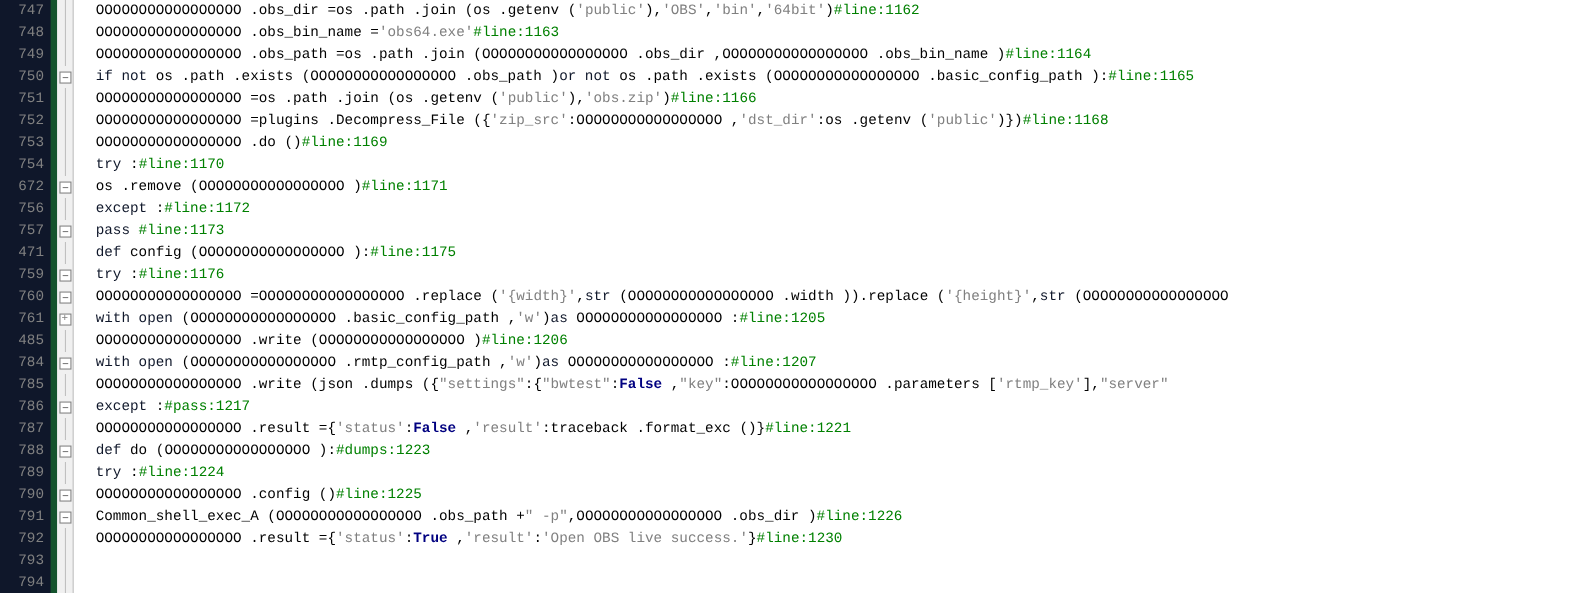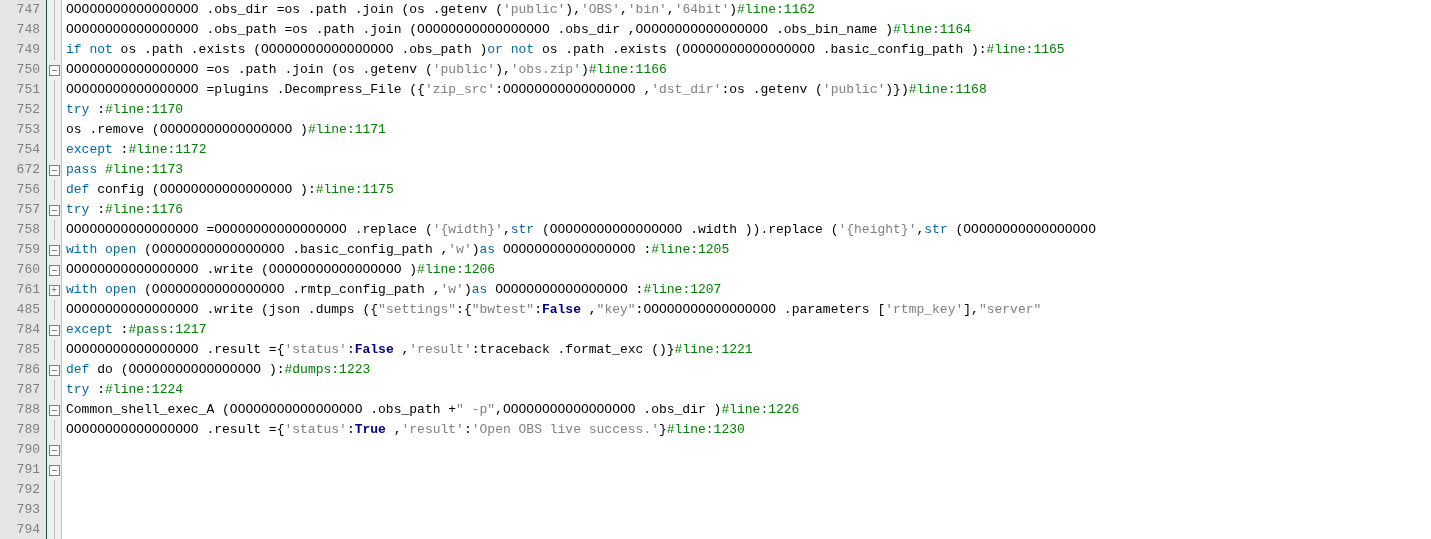--- a/index.html
+++ b/index.html
@@ -1,31 +1,31 @@
 <!DOCTYPE html>
 <html><head>
 <meta charset="utf-8">
 <style>
   html,body{margin:0;padding:0;background:#fff;}
   body{font-family:Consolas,'Courier New',monospace;font-size:13px;line-height:20px;white-space:nowrap;overflow:hidden;width:1431px;}
   .editor{display:flex;}
-  .gutter{background:#e5e5e5;border-right:1px solid #14532d;user-select:none;}
+  .gutter{background:#0f172a;border-right:6px solid #14532d;user-select:none;}
   .ln{color:#808080;text-align:right;padding:0 6px 0 10px;height:20px;line-height:20px;width:30px;}
   .folds{width:14px;background:#f0f0f0;border-right:1px solid #c0c0c0;}
   .fold{display:flex;align-items:center;justify-content:center;height:20px;color:#808080;font-size:11px;cursor:pointer;}
   .fold.line::before{content:"";display:block;width:1px;height:20px;background:#c0c0c0;}
   .fold.box::before{content:"";display:block;width:9px;height:9px;border:1px solid #808080;background:#fff;position:relative;}
   .fold.minus::after{content:"";display:block;width:5px;height:1px;background:#808080;position:absolute;}
   .fold.plus::after{content:"+";display:block;position:absolute;font-size:10px;line-height:9px;color:#808080;}
   .fold{position:relative;}
   .code{flex:1;padding-left:0;}
-  .row{height:20px;line-height:20px;padding-left:4px;}
+  .row{height:20px;line-height:20px;padding-left:20px;}
   .row.divider{border-bottom:1px solid #000;height:19px;}
   
-  .kw{color:#0369a1;} 
+  .kw{color:#0f172a;} 
   .id{color:#000000;}
   .str{color:#808080;}
   .cm{color:#008000;}
   .op{color:#000000;}
   .bool{color:#000080;font-weight:bold;}
   .defname{color:#000000;text-align:right;}
   .gen{color:#808000;}
 </style>
 </head>
 <body>
@@ -36,21 +36,21 @@
       <div class="ln">748</div>
       <div class="ln">749</div>
       <div class="ln">750</div>
       <div class="ln">751</div>
       <div class="ln">752</div>
       <div class="ln">753</div>
       <div class="ln">754</div>
       <div class="ln">672</div>
       <div class="ln">756</div>
       <div class="ln">757</div>
-      <div class="ln">758</div>
+      <div class="ln">471</div>
       <div class="ln">759</div>
       <div class="ln">760</div>
       <div class="ln">761</div>
       <div class="ln">485</div>
       <div class="ln">784</div>
       <div class="ln">785</div>
       <div class="ln">786</div>
       <div class="ln">787</div>
       <div class="ln">788</div>
       <div class="ln">789</div>
@@ -84,35 +84,38 @@
       <div class="fold box minus"></div>
       <div class="fold line"></div>
       <div class="fold box minus"></div>
       <div class="fold box minus"></div>
       <div class="fold line"></div>
       <div class="fold line"></div>
       <div class="fold line"></div>
     </div>
   <div class="code" id="code">
       <div class="row"><span>                    </span><span class="id">OOOOOOOOOOOOOOOOO .obs_dir </span><span class="op">=</span><span class="id">os </span><span class="id">.path .join </span><span class="op">(</span><span class="id">os </span><span class="id">.getenv </span><span class="op">(</span><span class="str">'public'</span><span class="op">),</span><span class="str">'OBS'</span><span class="op">,</span><span class="str">'bin'</span><span class="op">,</span><span class="str">'64bit'</span><span class="op">)</span><span class="cm">#line:1162</span></div>
+      <div class="row"><span>                    </span><span class="id">OOOOOOOOOOOOOOOOO .obs_bin_name </span><span class="op">=</span><span class="str">'obs64.exe'</span><span class="cm">#line:1163</span></div>
       <div class="row"><span>                    </span><span class="id">OOOOOOOOOOOOOOOOO .obs_path </span><span class="op">=</span><span class="id">os </span><span class="id">.path .join </span><span class="op">(</span><span class="id">OOOOOOOOOOOOOOOOO .obs_dir </span><span class="op">,</span><span class="id">OOOOOOOOOOOOOOOOO .obs_bin_name </span><span class="op">)</span><span class="cm">#line:1164</span></div>
       <div class="row"><span>                    </span><span class="kw">if not </span><span class="id">os </span><span class="id">.path .exists </span><span class="op">(</span><span class="id">OOOOOOOOOOOOOOOOO .obs_path </span><span class="op">)</span><span class="kw">or not </span><span class="id">os </span><span class="id">.path .exists </span><span class="op">(</span><span class="id">OOOOOOOOOOOOOOOOO .basic_config_path </span><span class="op">):</span><span class="cm">#line:1165</span></div>
       <div class="row"><span>                        </span><span class="id">OOOOOOOOOOOOOOOOO </span><span class="op">=</span><span class="id">os </span><span class="id">.path .join </span><span class="op">(</span><span class="id">os </span><span class="id">.getenv </span><span class="op">(</span><span class="str">'public'</span><span class="op">),</span><span class="str">'obs.zip'</span><span class="op">)</span><span class="cm">#line:1166</span></div>
       <div class="row"><span>                        </span><span class="id">OOOOOOOOOOOOOOOOO </span><span class="op">=</span><span class="id">plugins .Decompress_File </span><span class="op">({</span><span class="str">'zip_src'</span><span class="op">:</span><span class="id">OOOOOOOOOOOOOOOOO </span><span class="op">,</span><span class="str">'dst_dir'</span><span class="op">:</span><span class="id">os </span><span class="id">.getenv </span><span class="op">(</span><span class="str">'public'</span><span class="op">)})</span><span class="cm">#line:1168</span></div>
+      <div class="row"><span>                        </span><span class="id">OOOOOOOOOOOOOOOOO .do </span><span class="op">()</span><span class="cm">#line:1169</span></div>
       <div class="row"><span>                        </span><span class="kw">try </span><span class="op">:</span><span class="cm">#line:1170</span></div>
       <div class="row"><span>                            </span><span class="id">os </span><span class="id">.remove </span><span class="op">(</span><span class="id">OOOOOOOOOOOOOOOOO </span><span class="op">)</span><span class="cm">#line:1171</span></div>
       <div class="row"><span>                        </span><span class="kw">except </span><span class="op">:</span><span class="cm">#line:1172</span></div>
       <div class="row"><span>                            </span><span class="kw">pass </span><span class="cm">#line:1173</span></div>
       <div class="row"><span>                </span><span class="kw">def </span><span class="defname">config </span><span class="op">(</span><span class="id">OOOOOOOOOOOOOOOOO </span><span class="op">):</span><span class="cm">#line:1175</span></div>
       <div class="row"><span>                    </span><span class="kw">try </span><span class="op">:</span><span class="cm">#line:1176</span></div>
       <div class="row"><span>                        </span><span class="id">OOOOOOOOOOOOOOOOO </span><span class="op">=</span><span class="id">OOOOOOOOOOOOOOOOO .replace </span><span class="op">(</span><span class="str">'{width}'</span><span class="op">,</span><span class="kw">str </span><span class="op">(</span><span class="id">OOOOOOOOOOOOOOOOO .width </span><span class="id">)).replace </span><span class="op">(</span><span class="str">'{height}'</span><span class="op">,</span><span class="kw">str </span><span class="op">(</span><span class="id">OOOOOOOOOOOOOOOOO</span></div>
       <div class="row"><span>                        </span><span class="kw">with </span><span class="kw">open </span><span class="op">(</span><span class="id">OOOOOOOOOOOOOOOOO .basic_config_path </span><span class="op">,</span><span class="str">'w'</span><span class="op">)</span><span class="kw">as </span><span class="id">OOOOOOOOOOOOOOOOO </span><span class="op">:</span><span class="cm">#line:1205</span></div>
       <div class="row"><span>                            </span><span class="id">OOOOOOOOOOOOOOOOO .write </span><span class="op">(</span><span class="id">OOOOOOOOOOOOOOOOO </span><span class="op">)</span><span class="cm">#line:1206</span></div>
       <div class="row"><span>                        </span><span class="kw">with </span><span class="kw">open </span><span class="op">(</span><span class="id">OOOOOOOOOOOOOOOOO .rmtp_config_path </span><span class="op">,</span><span class="str">'w'</span><span class="op">)</span><span class="kw">as </span><span class="id">OOOOOOOOOOOOOOOOO </span><span class="op">:</span><span class="cm">#line:1207</span></div>
       <div class="row"><span>                            </span><span class="id">OOOOOOOOOOOOOOOOO .write </span><span class="op">(</span><span class="id">json .dumps </span><span class="op">({</span><span class="str">"settings"</span><span class="op">:{</span><span class="str">"bwtest"</span><span class="op">:</span><span class="bool">False </span><span class="op">,</span><span class="str">"key"</span><span class="op">:</span><span class="id">OOOOOOOOOOOOOOOOO .parameters </span><span class="op">[</span><span class="str">'rtmp_key'</span><span class="op">],</span><span class="str">"server"</span></div>
       <div class="row"><span>                    </span><span class="kw">except </span><span class="op">:</span><span class="cm">#pass:1217</span></div>
       <div class="row"><span>                        </span><span class="id">OOOOOOOOOOOOOOOOO .result </span><span class="op">={</span><span class="str">'status'</span><span class="op">:</span><span class="bool">False </span><span class="op">,</span><span class="str">'result'</span><span class="op">:</span><span class="id">traceback .format_exc </span><span class="op">()}</span><span class="cm">#line:1221</span></div>
       <div class="row"><span>                </span><span class="kw">def </span><span class="defname">do </span><span class="op">(</span><span class="id">OOOOOOOOOOOOOOOOO </span><span class="op">):</span><span class="cm">#dumps:1223</span></div>
       <div class="row"><span>                    </span><span class="kw">try </span><span class="op">:</span><span class="cm">#line:1224</span></div>
+      <div class="row"><span>                        </span><span class="id">OOOOOOOOOOOOOOOOO .config </span><span class="op">()</span><span class="cm">#line:1225</span></div>
       <div class="row"><span>                        </span><span class="id">Common_shell_exec_A </span><span class="op">(</span><span class="id">OOOOOOOOOOOOOOOOO .obs_path </span><span class="op">+</span><span class="str">" -p"</span><span class="op">,</span><span class="id">OOOOOOOOOOOOOOOOO .obs_dir </span><span class="op">)</span><span class="cm">#line:1226</span></div>
       <div class="row"><span>                        </span><span class="id">OOOOOOOOOOOOOOOOO .result </span><span class="op">={</span><span class="str">'status'</span><span class="op">:</span><span class="bool">True </span><span class="op">,</span><span class="str">'result'</span><span class="op">:</span><span class="str">'Open OBS live success.'</span><span class="op">}</span><span class="cm">#line:1230</span></div>
     </div>
 </div>
 
 </body></html>

